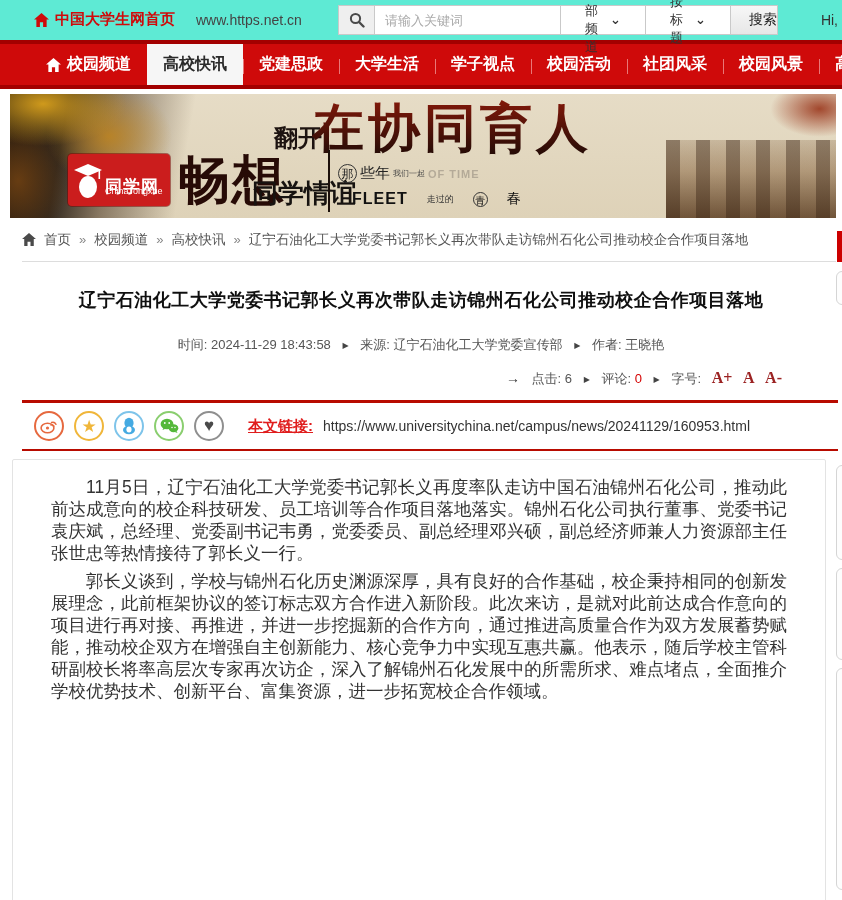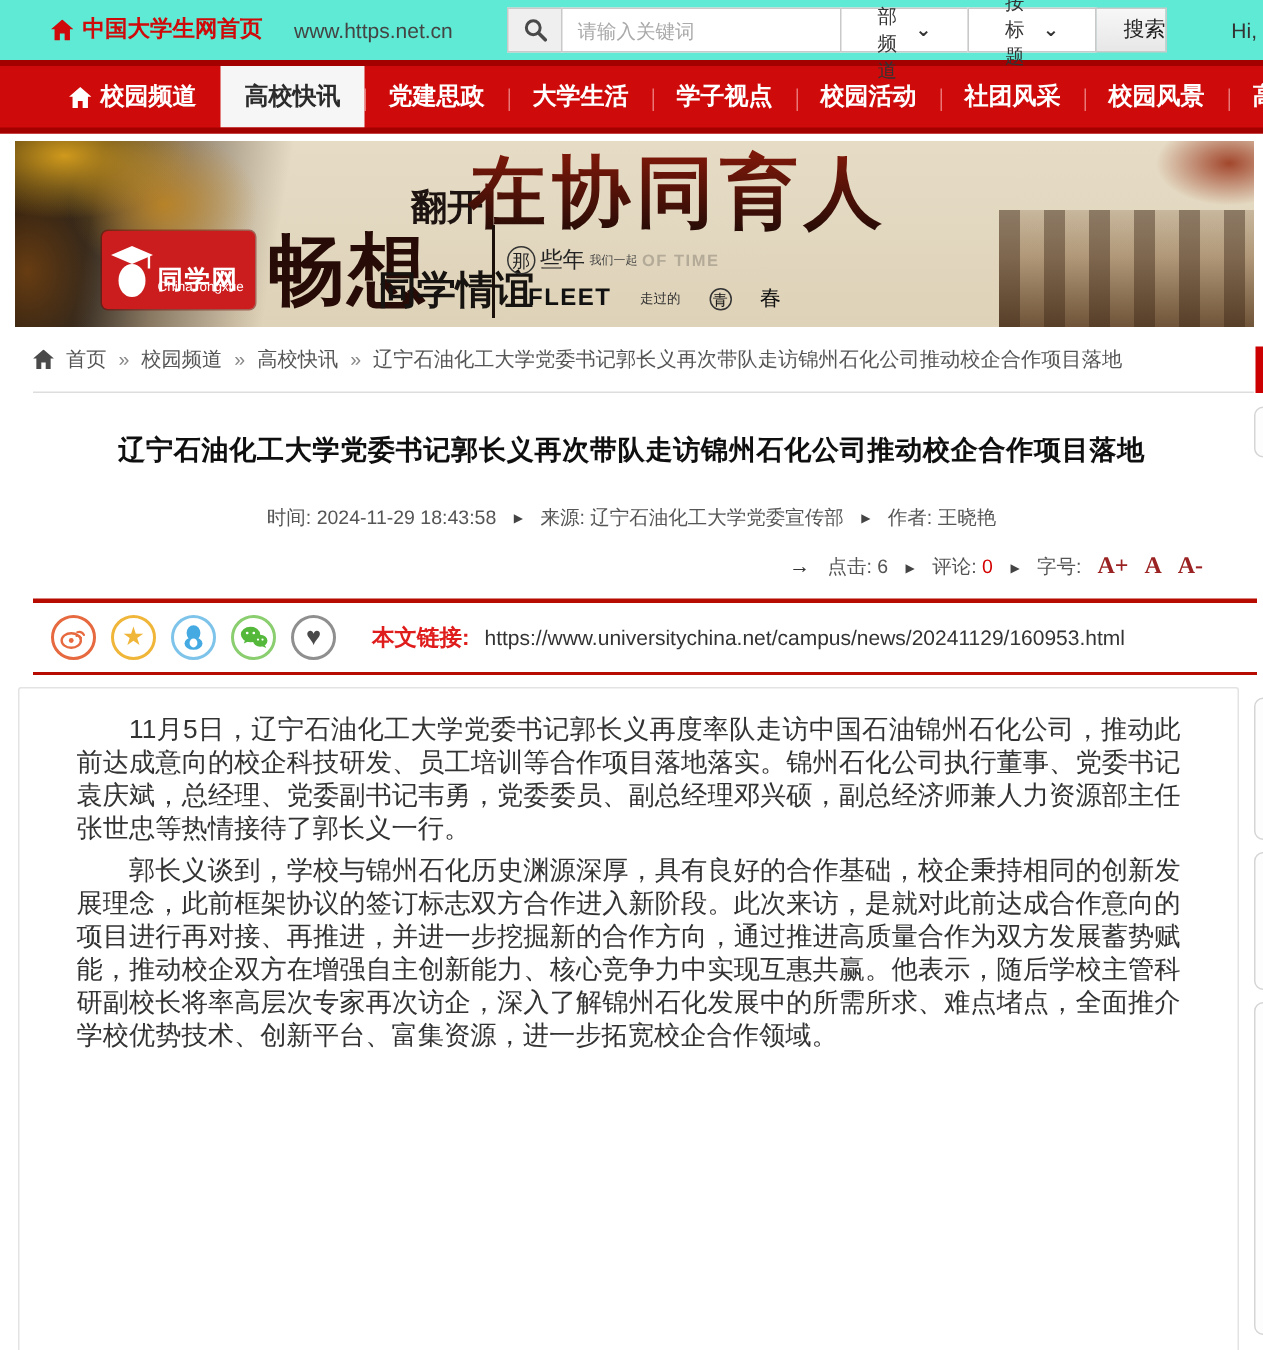--- a/index.html
+++ b/index.html
@@ -75,39 +75,39 @@
   
   .crumbs { margin:0 6px 0 22px; height:44px; border-bottom:1px solid #ddd; display:flex; align-items:center;
     gap:8px; font-size:13.5px; color:#555; overflow:hidden; white-space:nowrap; }
   .crumbs .sep { color:#888; font-size:13px; }
   .crumb { cursor:pointer; }
 
   
   .a-title { margin-top:26px; text-align:center; font-size:18px; font-weight:bold; color:#0f0f0f; letter-spacing:.5px; }
   .meta1 { margin-top:24px; text-align:center; font-size:13px; color:#555; }
   .meta1 .tri, .meta2 .tri { font-size:8px; color:#444; margin:0 8px; vertical-align:1px; }
-  .meta2 { margin-top:15px; text-align:right; padding-right:40px; font-size:13px; color:#555; }
+  .meta2 { margin-top:15px; text-align:right; padding-right:60px; font-size:13px; color:#555; }
   .meta2 .arrow { font-size:14px; color:#333; margin-right:8px; }
   .meta2 .red { color:#d40000; }
   .fsize { font-family:"Liberation Serif","DejaVu Serif",serif; font-weight:bold; font-size:16px;
     color:#9b2222; margin-left:7px; cursor:pointer; }
 
   .redrule { margin:12px 4px 0 22px; height:3px; background:#b80b00; }
   .redrule.thin { height:2px; margin-top:0; }
 
   
   .sharebar { margin-left:34px; height:46px; display:flex; align-items:center; }
   .sicon { width:30px; height:30px; border-radius:50%; margin-right:10px; display:flex; align-items:center;
     justify-content:center; cursor:pointer; background:#fff; }
   .sicon.weibo { border:2px solid #e6693f; }
   .sicon.star  { border:2px solid #f0b63a; color:#f0b63a; font-size:17px; }
   .sicon.qq    { border:2px solid #7ec4ea; }
   .sicon.wechat{ border:2px solid #8ace6f; }
   .sicon.heart { border:2px solid #8f8f8f; color:#4a4a4a; font-size:17px; }
-  .link-label { color:#e01d1d; font-weight:bold; font-size:15px; margin:0 10px 0 14px; }
+  .link-label { color:#e01d1d; font-weight:bold; font-size:15px; margin:0 10px 0 14px;text-decoration:underline; }
   .link-url { font-size:14px; color:#333; cursor:pointer; }
 
   
   .article-box { margin:8px 16px 0 12px; border:1px solid #e3e3e3; border-radius:2px; background:#fff;
     padding:16px 38px 40px; min-height:500px; }
   .article-box p { font-size:17.5px; line-height:22px; color:#333; text-align:justify;
     text-indent:2em; margin-bottom:6px; }
 
   
   .edge-red { position:absolute; right:0; top:231px; width:5px; height:31px; background:#c00; }

